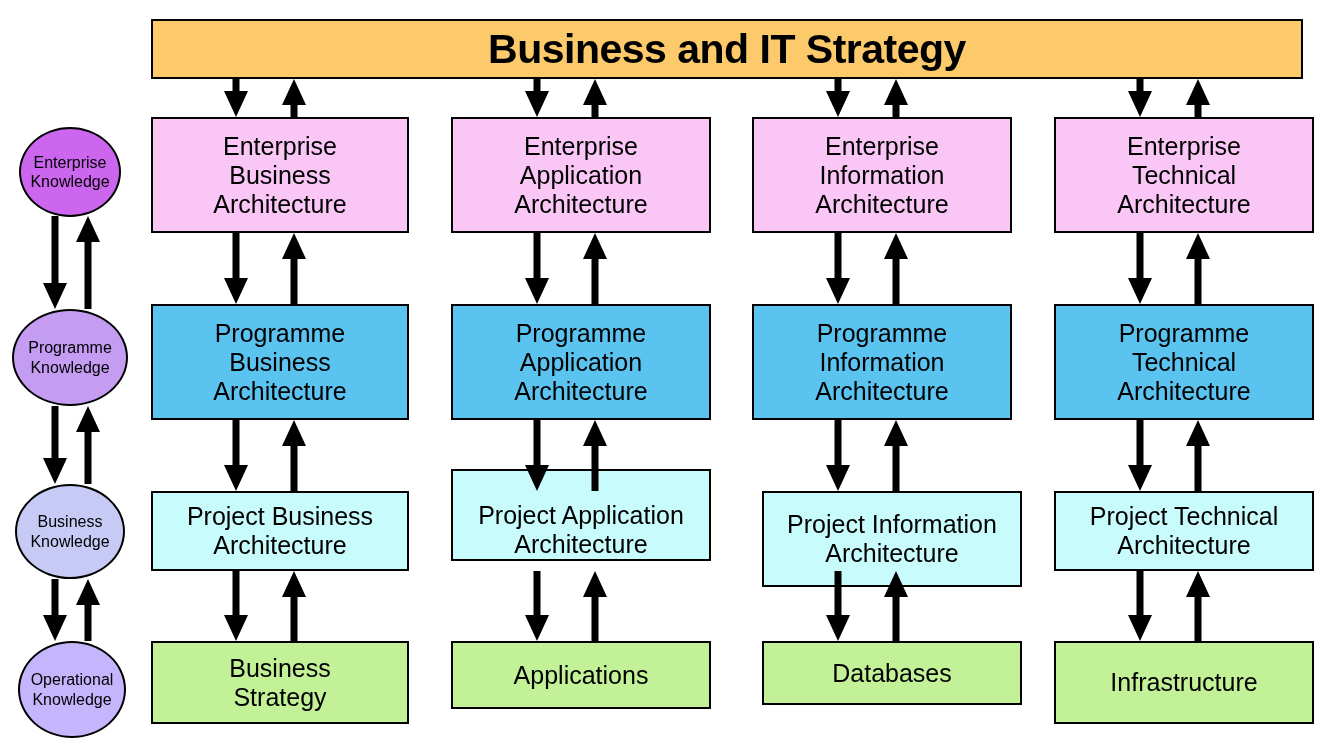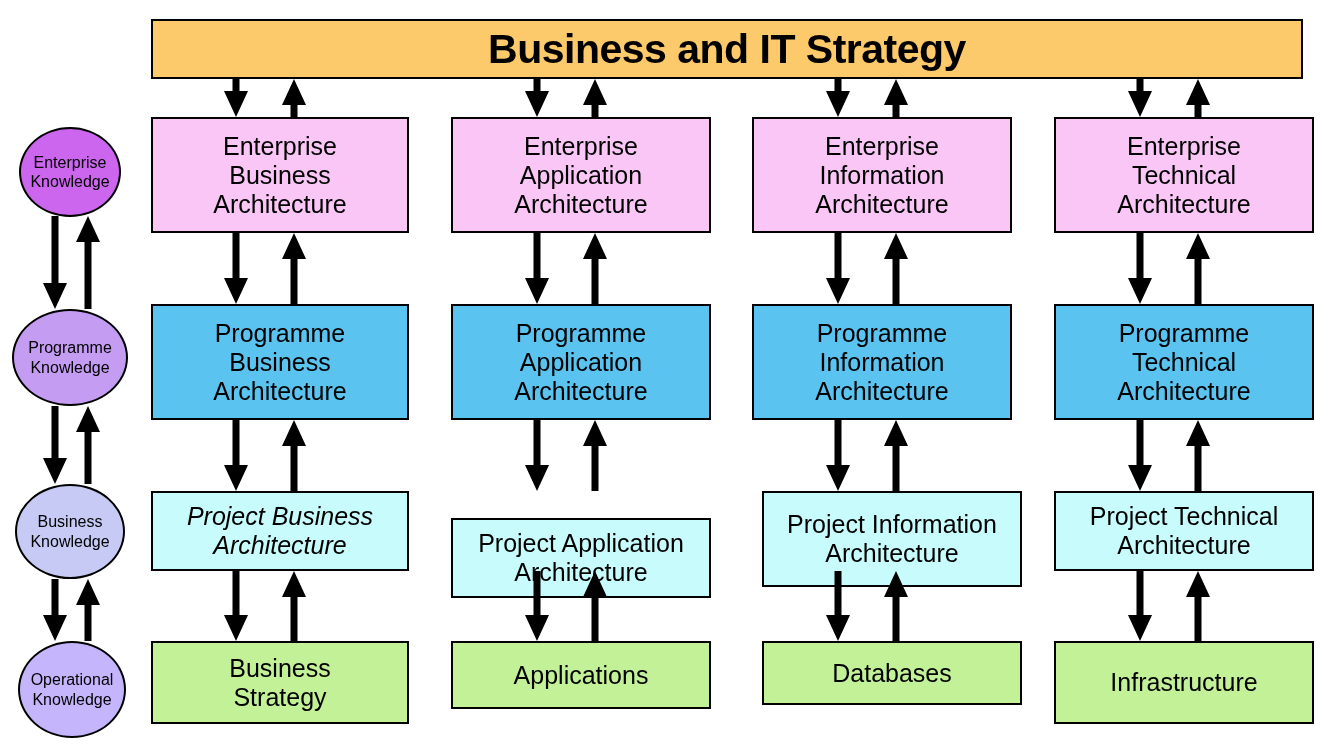--- a/index.html
+++ b/index.html
@@ -179,27 +179,27 @@
     </span>
   </div>
   <div class="abox row-prog" style="left:1054px; top:304px; width:260px; height:116px;">
     <span class="lbl">
       <span>Programme</span><br>
       <span>Technical</span><br>
       <span>Architecture</span>
     </span>
   </div>
 
-  <div class="abox row-proj" style="left:151px; top:491px; width:258px; height:80px;font-style:italic;">
+  <div class="abox row-proj" style="left:151px; top:491px; width:258px; height:80px;">
     <span class="lbl">
       <span>Project Business</span><br>
       <span>Architecture</span>
     </span>
   </div>
-  <div class="abox row-proj" style="left:451px; top:518px; width:260px; height:80px;">
+  <div class="abox row-proj" style="left:451px; top:469px; width:260px; height:92px;align-items:flex-end;">
     <span class="lbl">
       <span>Project Application</span><br>
       <span>Architecture</span>
     </span>
   </div>
   <div class="abox row-proj" style="left:762px; top:491px; width:260px; height:96px;">
     <span class="lbl">
       <span>Project Information</span><br>
       <span>Architecture</span>
     </span>

